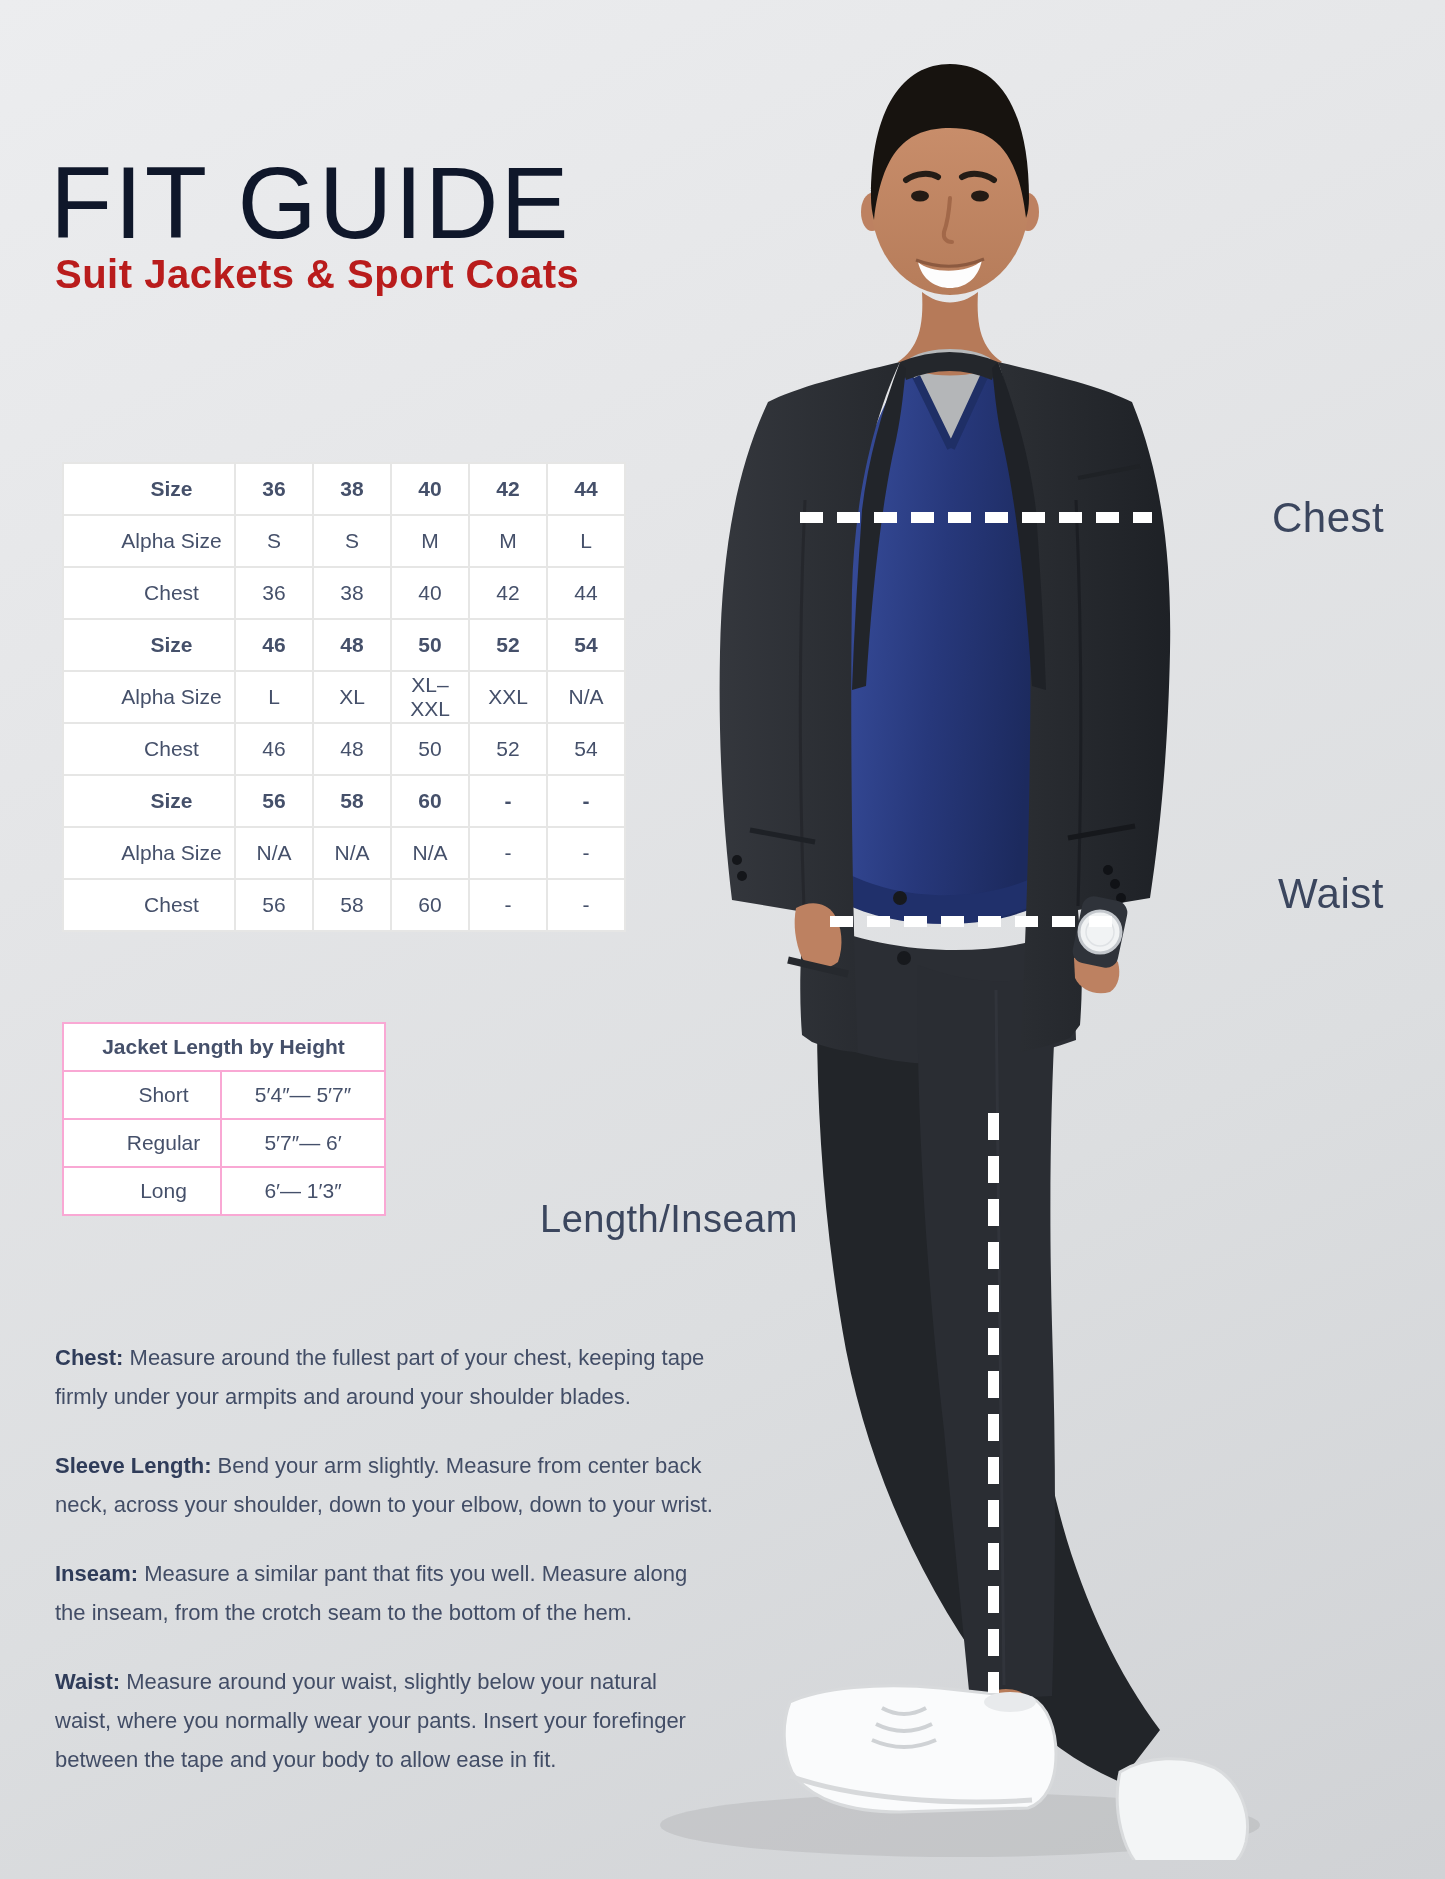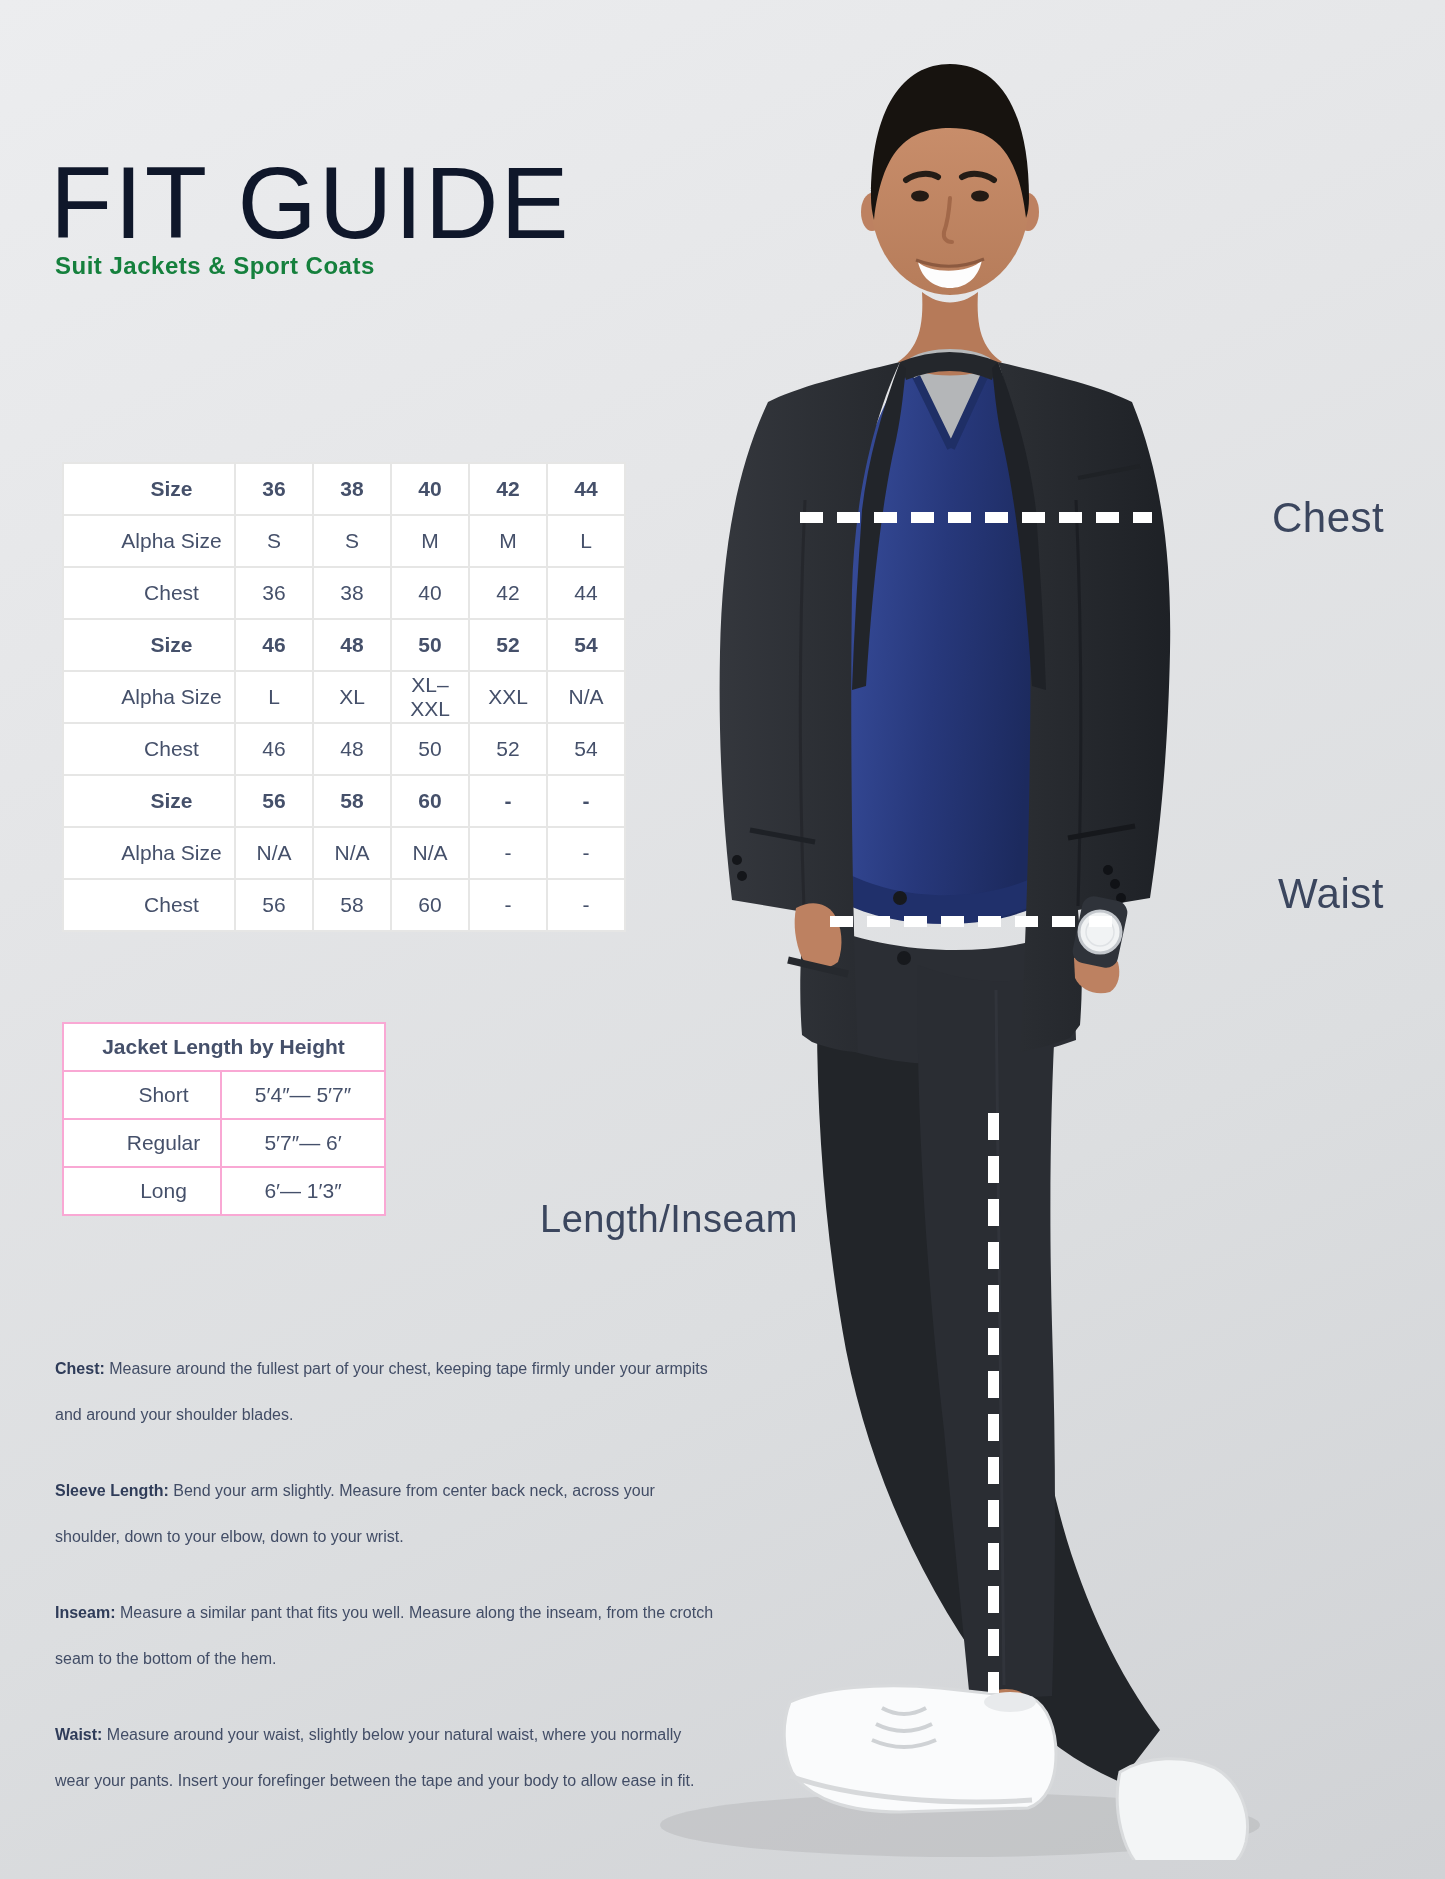--- a/index.html
+++ b/index.html
@@ -8,22 +8,22 @@
     font-family:"Liberation Sans", sans-serif;
     background:linear-gradient(155deg,#eceDef 0%,#e4e5e7 35%,#dcdee0 65%,#d0d2d5 100%);
   }
   .abs{position:absolute;}
   
   #page-title{
     left:50px;top:152px;font-size:102px;font-weight:400;letter-spacing:2px;
     color:#0f172a;line-height:1;
   }
   #page-subtitle{
-    left:55px;top:252px;font-size:24px;font-weight:700;letter-spacing:.5px;
-    color:#15803d;
+    left:55px;top:252px;font-size:40px;font-weight:700;letter-spacing:.5px;
+    color:#b91c1c;
   }
   
   table{border-collapse:collapse;table-layout:fixed;}
   #size-table{left:62px;top:462px;width:562px;}
   #size-table td{height:48px;font-size:21px;text-align:center;background:#ffffff;
     border:2px solid #e6e6e5;color:#45506a;}
   #length-table{left:62px;top:1022px;width:322px;}
   #length-table td{height:44px;font-size:21px;text-align:center;background:#ffffff;
     border:2px solid #f9a8d4;color:#45506a;}
   tr.hdr td{background:#e0e0df;border-color:#fafaf9;font-weight:700;color:#2b3950;}
@@ -35,21 +35,21 @@
   #chest-label{left:1272px;top:494px;font-size:42px;}
   #waist-label{left:1278px;top:870px;font-size:42px;}
   #inseam-label{left:540px;top:1198px;font-size:38px;}
   .dash-h{height:11px;background:repeating-linear-gradient(to right,#ffffff 0 23px,transparent 23px 37px);}
   #chest-line{left:800px;top:512px;width:352px;}
   #waist-line{left:830px;top:916px;width:292px;}
   #inseam-line{left:988px;top:1113px;width:11px;height:580px;
     background:repeating-linear-gradient(to bottom,#ffffff 0 27px,transparent 27px 43px);}
   
   #instructions{left:55px;top:1338px;width:662px;}
-  #instructions p{margin:8px 0 30px 0;font-size:16px;line-height:46px;color:#424d66;}
+  #instructions p{margin:0 0 30px 0;font-size:22px;line-height:39px;color:#424d66;}
   #instructions strong{color:#2f3c59;font-weight:700;}
   
   #model{left:600px;top:30px;width:660px;height:1830px;}
 </style>
 </head>
 <body>
 
 <svg id="model" class="abs" viewBox="0 0 660 1830" aria-hidden="true">
   <defs>
     <linearGradient id="swGrad" x1="0" y1="0" x2="1" y2="0.25">

